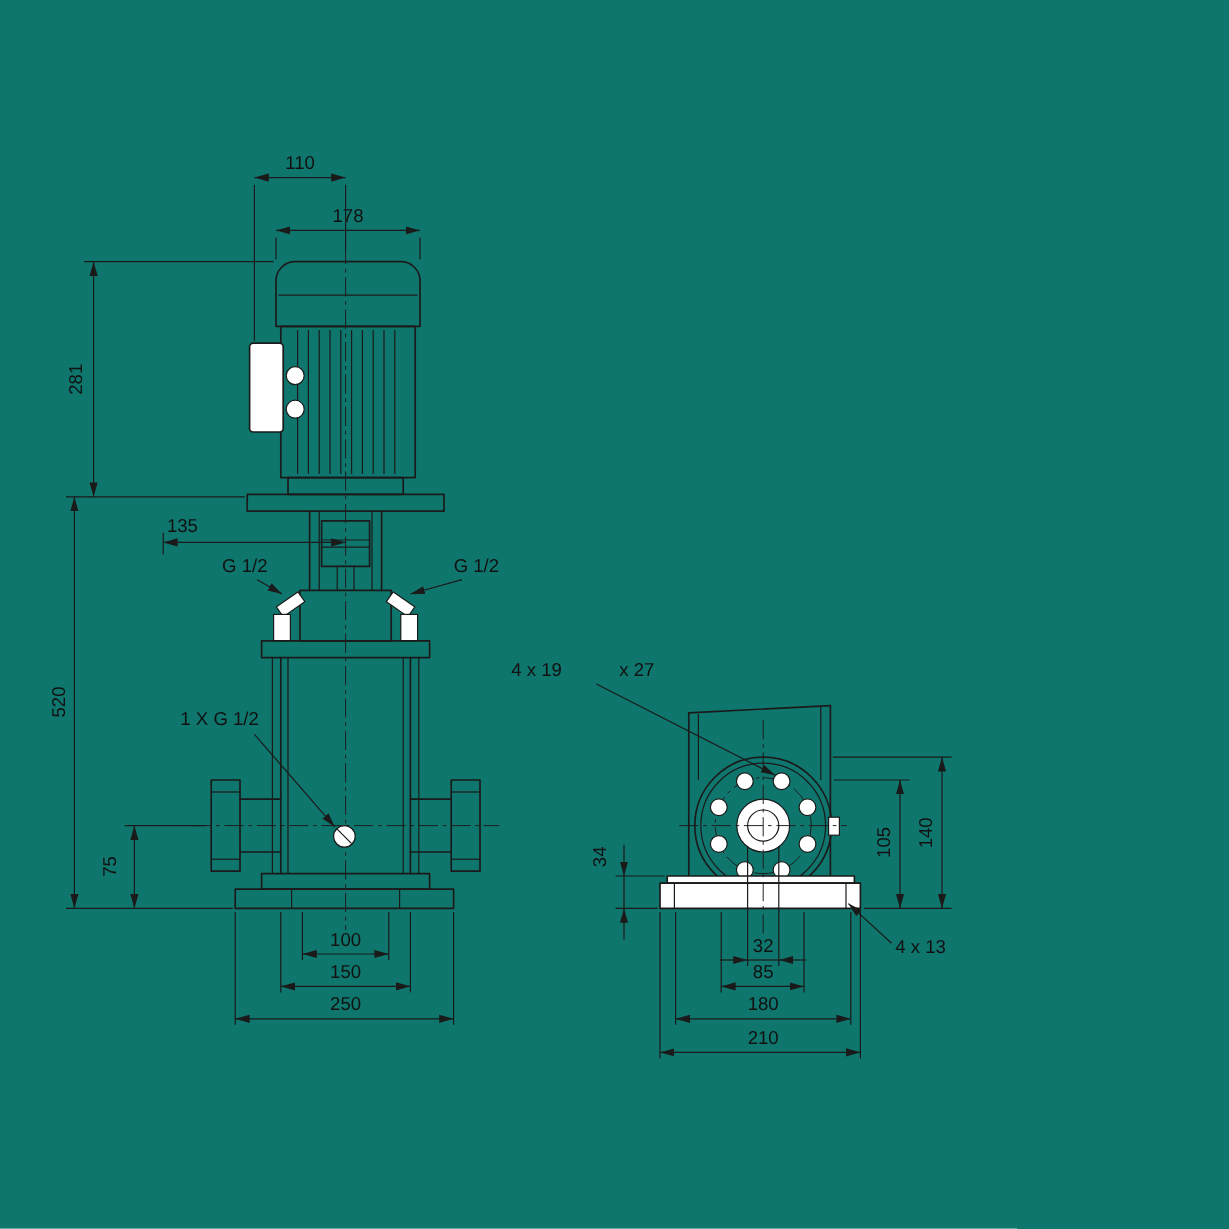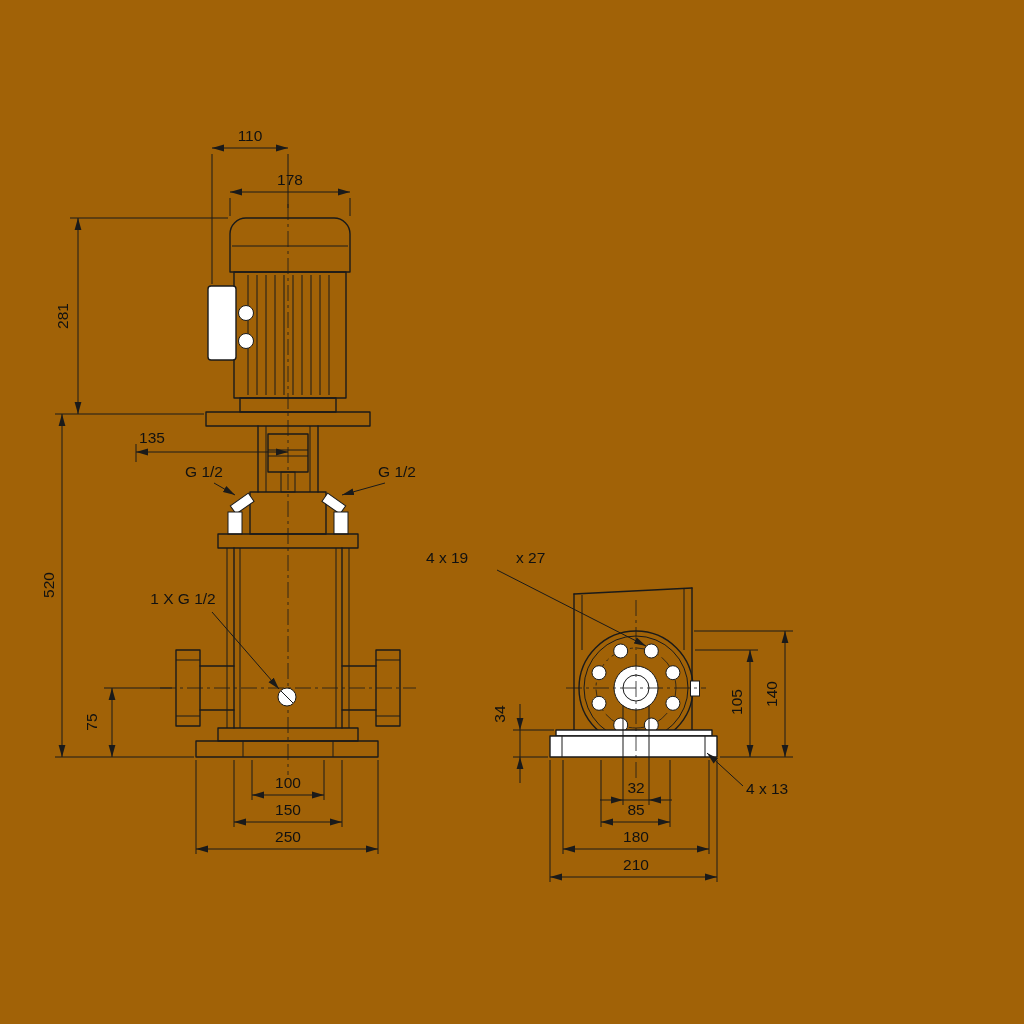--- a/index.html
+++ b/index.html
@@ -1,16 +1,16 @@
 <!DOCTYPE html>
 <html><head>
 <meta charset="utf-8">
 <style>
   html,body{margin:0;padding:0;background:#ffffff;}
-  .stage{width:1024px;height:1024px;background:#a16207;position:relative;font-family:"Liberation Sans",sans-serif;}
+  .stage{width:1024px;height:1024px;background:#0f766e;position:relative;font-family:"Liberation Sans",sans-serif;}
   svg{display:block;}
   .out{fill:none;stroke:#1a1a1a;stroke-width:1.4;stroke-linejoin:round;stroke-linecap:round;}
   .thin{fill:none;stroke:#1a1a1a;stroke-width:1;}
   .dim{fill:none;stroke:#1a1a1a;stroke-width:1;}
   .cl{fill:none;stroke:#1a1a1a;stroke-width:0.8;stroke-dasharray:16 4 3 4;}
   .wf{fill:#ffffff;stroke:#1a1a1a;stroke-width:1.4;stroke-linejoin:round;}
   .wt{fill:#ffffff;stroke:#1a1a1a;stroke-width:1;}
   .lbl{font-size:15.5px;fill:#111111;}
   .arrfill{fill:#1a1a1a;}
 </style>

